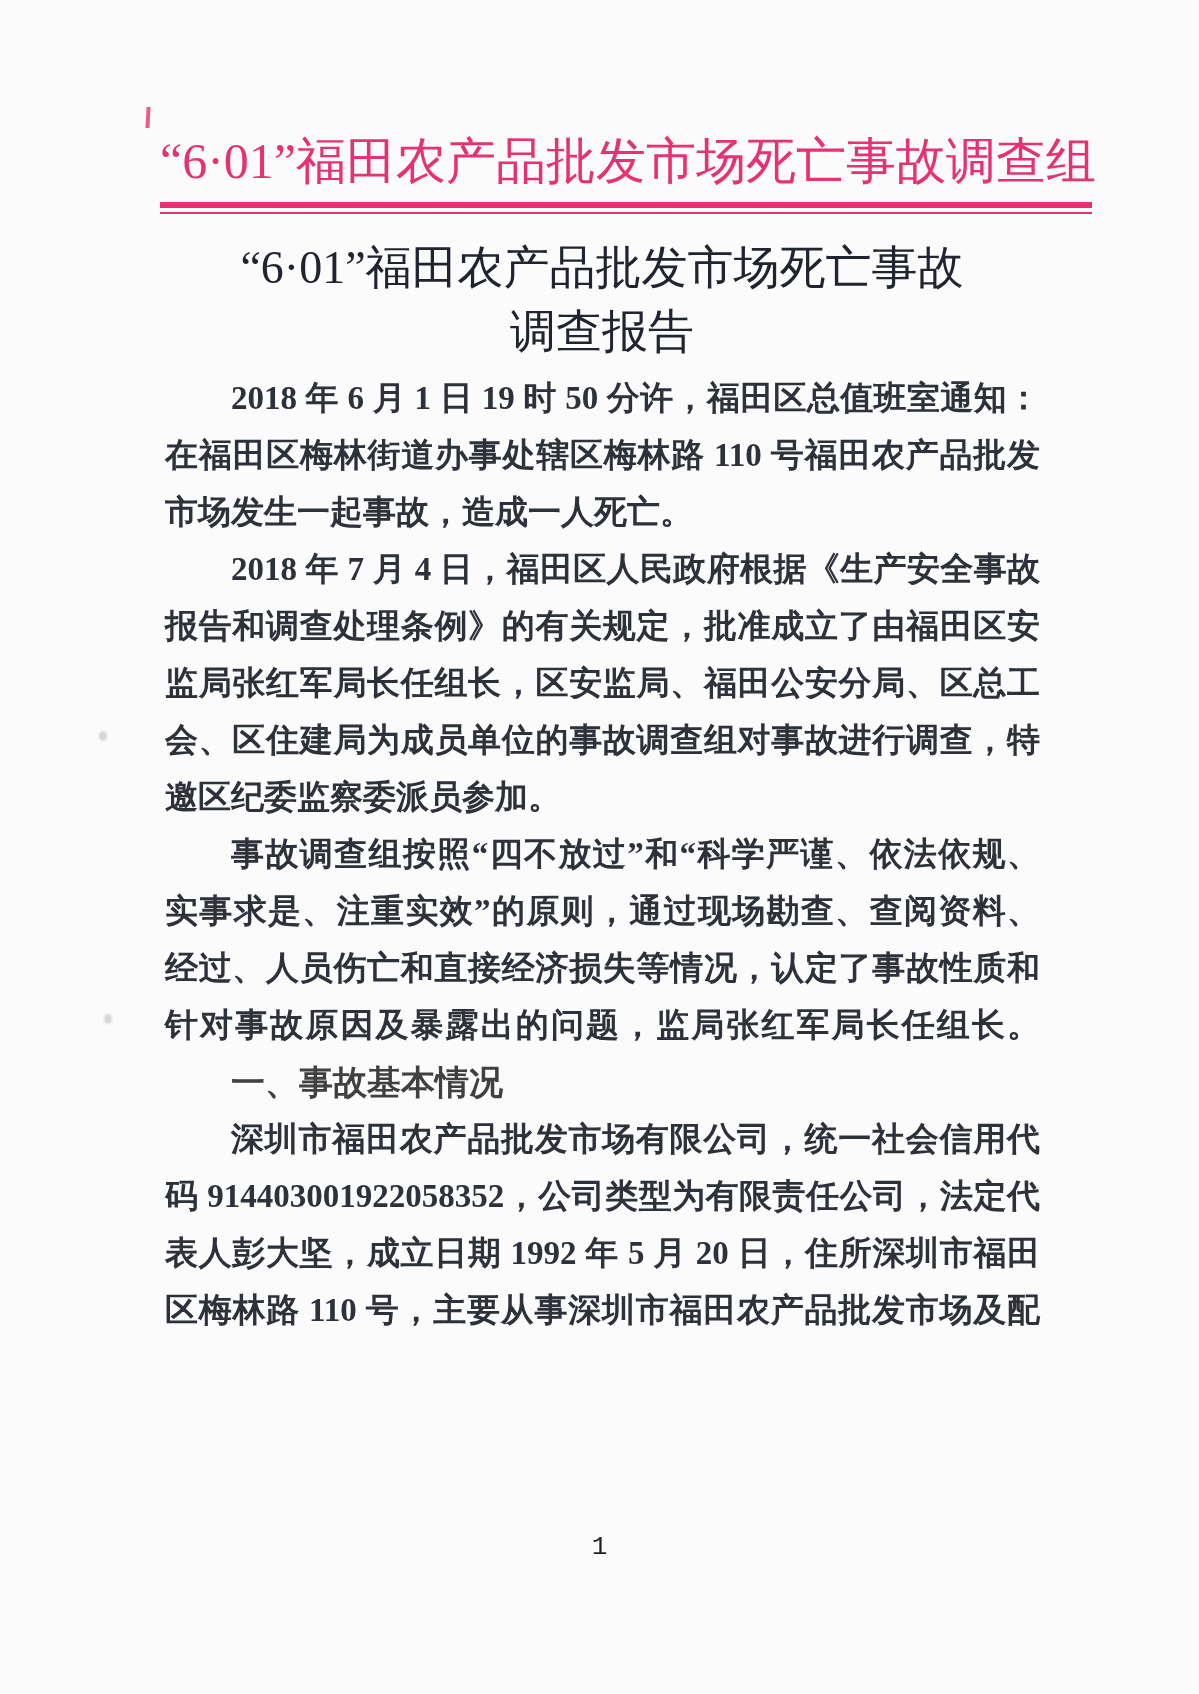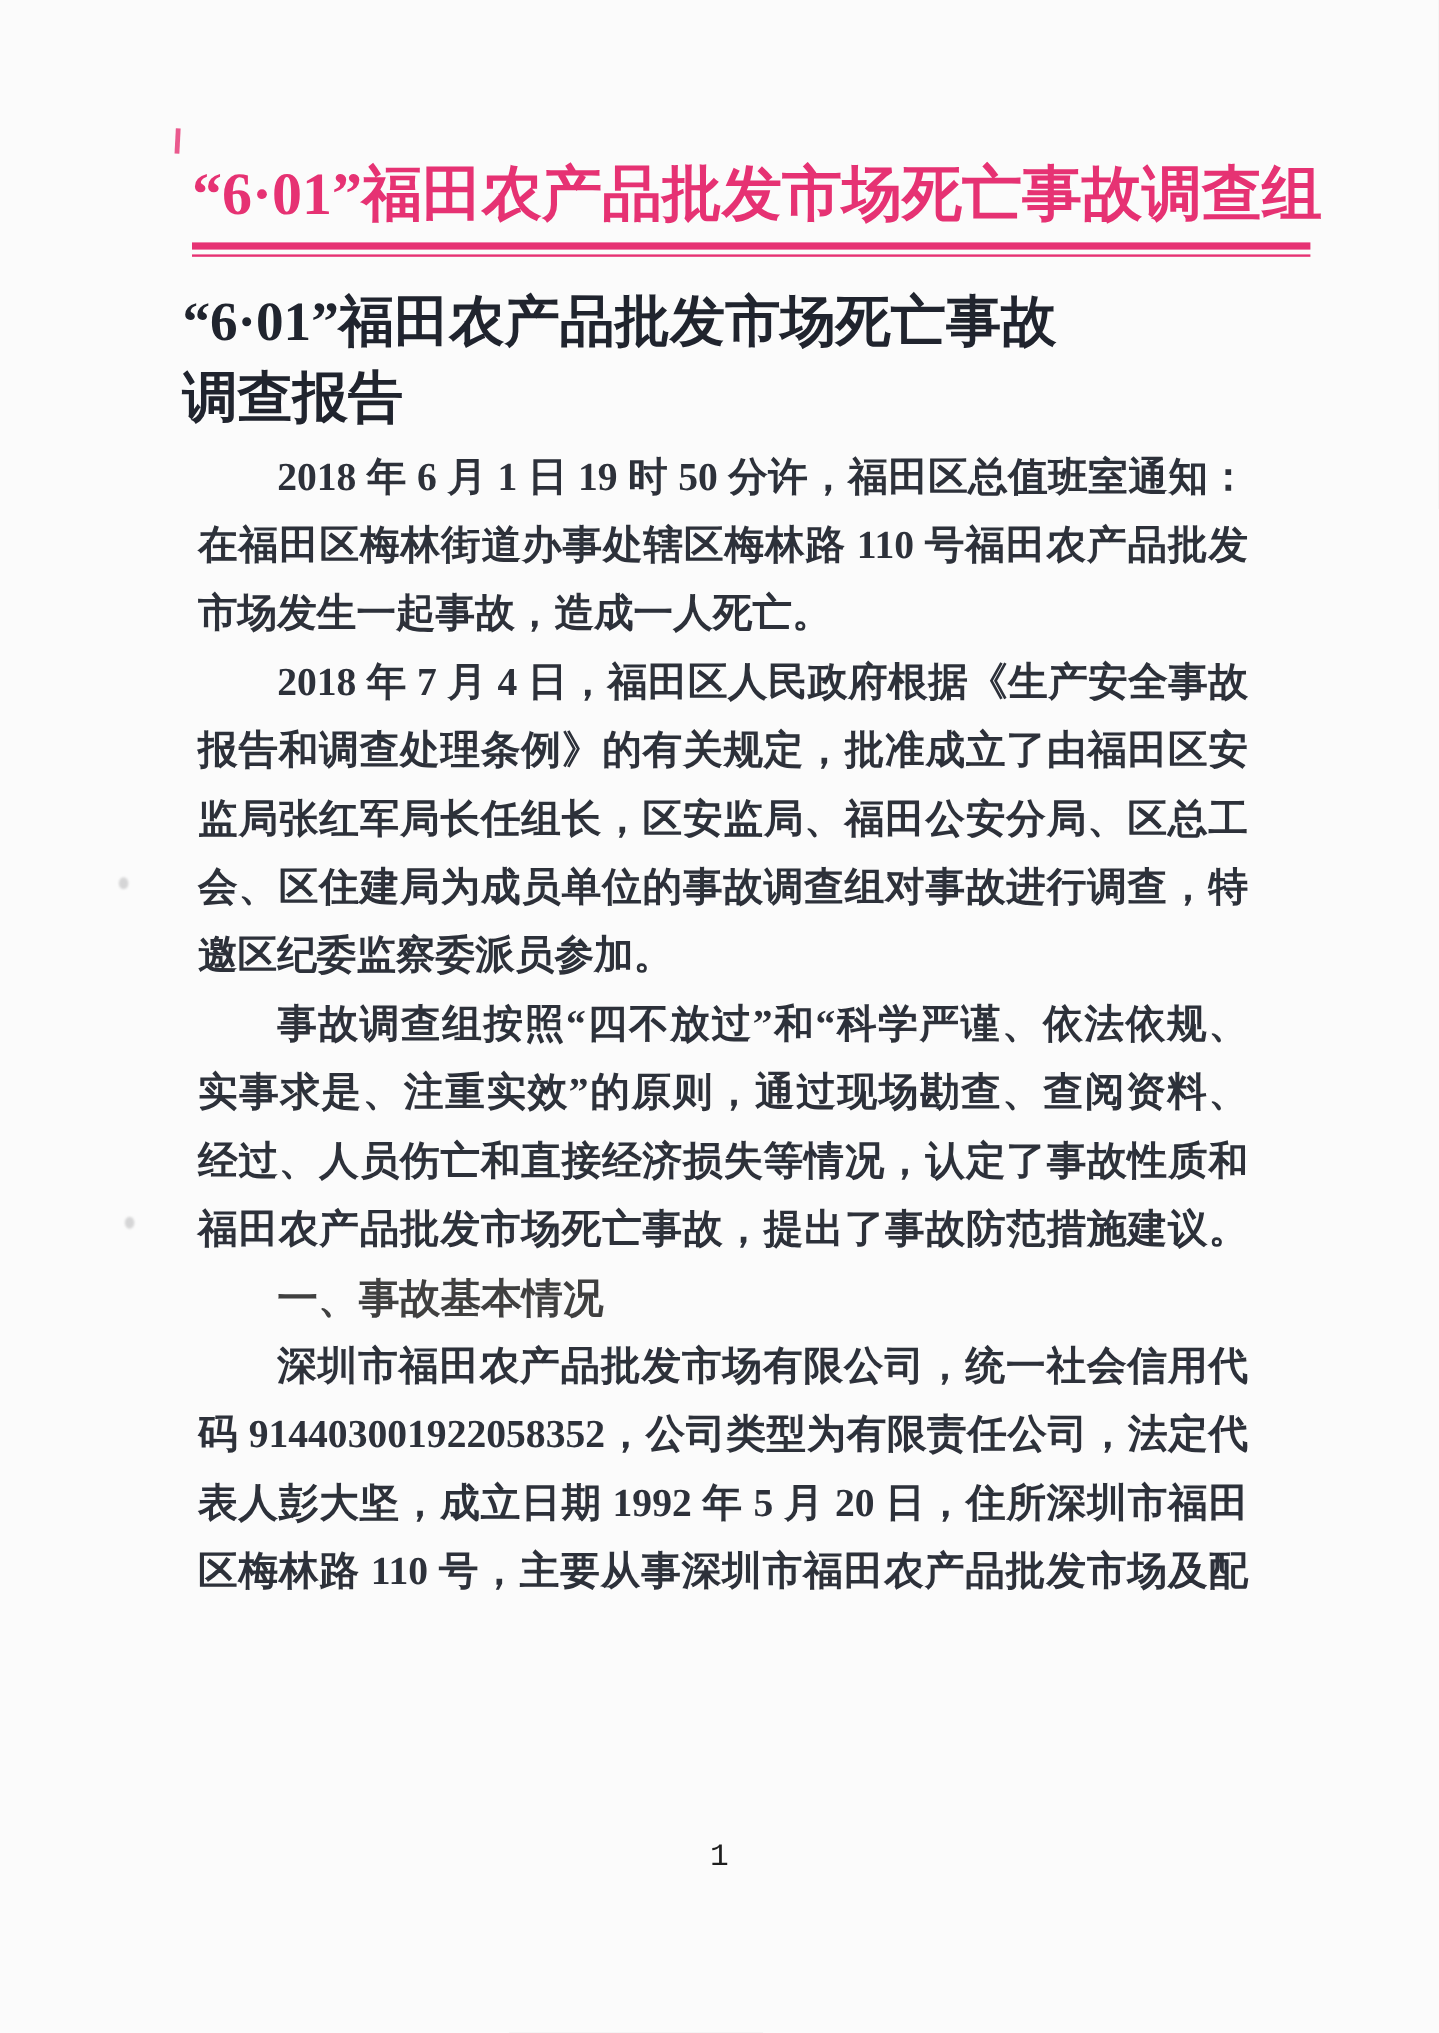--- a/index.html
+++ b/index.html
@@ -5,31 +5,31 @@
   :root{ --magenta:#e63273; --ink:#2d313a; --title-ink:#20242e; --paper:#fbfbfb; }
   html,body{margin:0;padding:0;background:#e9e9e9;}
   .page{
     position:relative; width:1199px; height:1694px; background:var(--paper);
     font-family:"Liberation Serif","DejaVu Serif",serif; overflow:hidden;
     margin:0 auto;
   }
   
   .banner{
     position:absolute; top:120px; left:160px; width:932px;
-    text-align:right; font-size:50px; font-weight:700; line-height:82px;
+    text-align:right; font-size:50px; font-weight:400; line-height:82px;
     color:var(--magenta); letter-spacing:0px; white-space:nowrap;
   }
   .rules{ position:absolute; top:202px; left:160px; width:932px; }
   .rule-thick{ height:6px; background:var(--magenta); }
   .rule-gap{ height:4px; }
   .rule-thin{ height:2px; background:var(--magenta); }
   
   .doc-title{
     position:absolute; top:236px; left:152px; width:900px;
-    color:var(--title-ink); font-weight:700;
+    text-align:center; color:var(--title-ink); font-weight:400;
     font-size:46px; line-height:64px;
   }
   
   .textblock{
     position:absolute; top:370px; left:165px; width:875px;
     font-size:33px; color:var(--ink);
   }
   .line{
     height:57px; line-height:57px;
     text-align:justify; text-align-last:justify; text-justify:inter-character;font-weight:bold;
@@ -82,21 +82,21 @@
     <div class="line">在福田区梅林街道办事处辖区梅林路 110 号福田农产品批发</div>
     <div class="line end">市场发生一起事故，造成一人死亡。</div>
     <div class="line indent">2018 年 7 月 4 日，福田区人民政府根据《生产安全事故</div>
     <div class="line">报告和调查处理条例》的有关规定，批准成立了由福田区安</div>
     <div class="line">监局张红军局长任组长，区安监局、福田公安分局、区总工</div>
     <div class="line">会、区住建局为成员单位的事故调查组对事故进行调查，特</div>
     <div class="line end">邀区纪委监察委派员参加。</div>
     <div class="line indent">事故调查组按照“四不放过”和“科学严谨、依法依规、</div>
     <div class="line">实事求是、注重实效”的原则，通过现场勘查、查阅资料、</div>
     <div class="line">经过、人员伤亡和直接经济损失等情况，认定了事故性质和</div>
-    <div class="line">福田农产品批发市场死亡事故，提出了事故防范措施建议。</div>
+    <div class="line">针对事故原因及暴露出的问题，监局张红军局长任组长。</div>
 
     <div class="line heading indent">一、事故基本情况</div>
 
     <div class="line indent">深圳市福田农产品批发市场有限公司，统一社会信用代</div>
     <div class="line">码 914403001922058352，公司类型为有限责任公司，法定代</div>
     <div class="line">表人彭大坚，成立日期 1992 年 5 月 20 日，住所深圳市福田</div>
     <div class="line">区梅林路 110 号，主要从事深圳市福田农产品批发市场及配</div>
   </div>
 
   <div class="pagenum">1</div>

